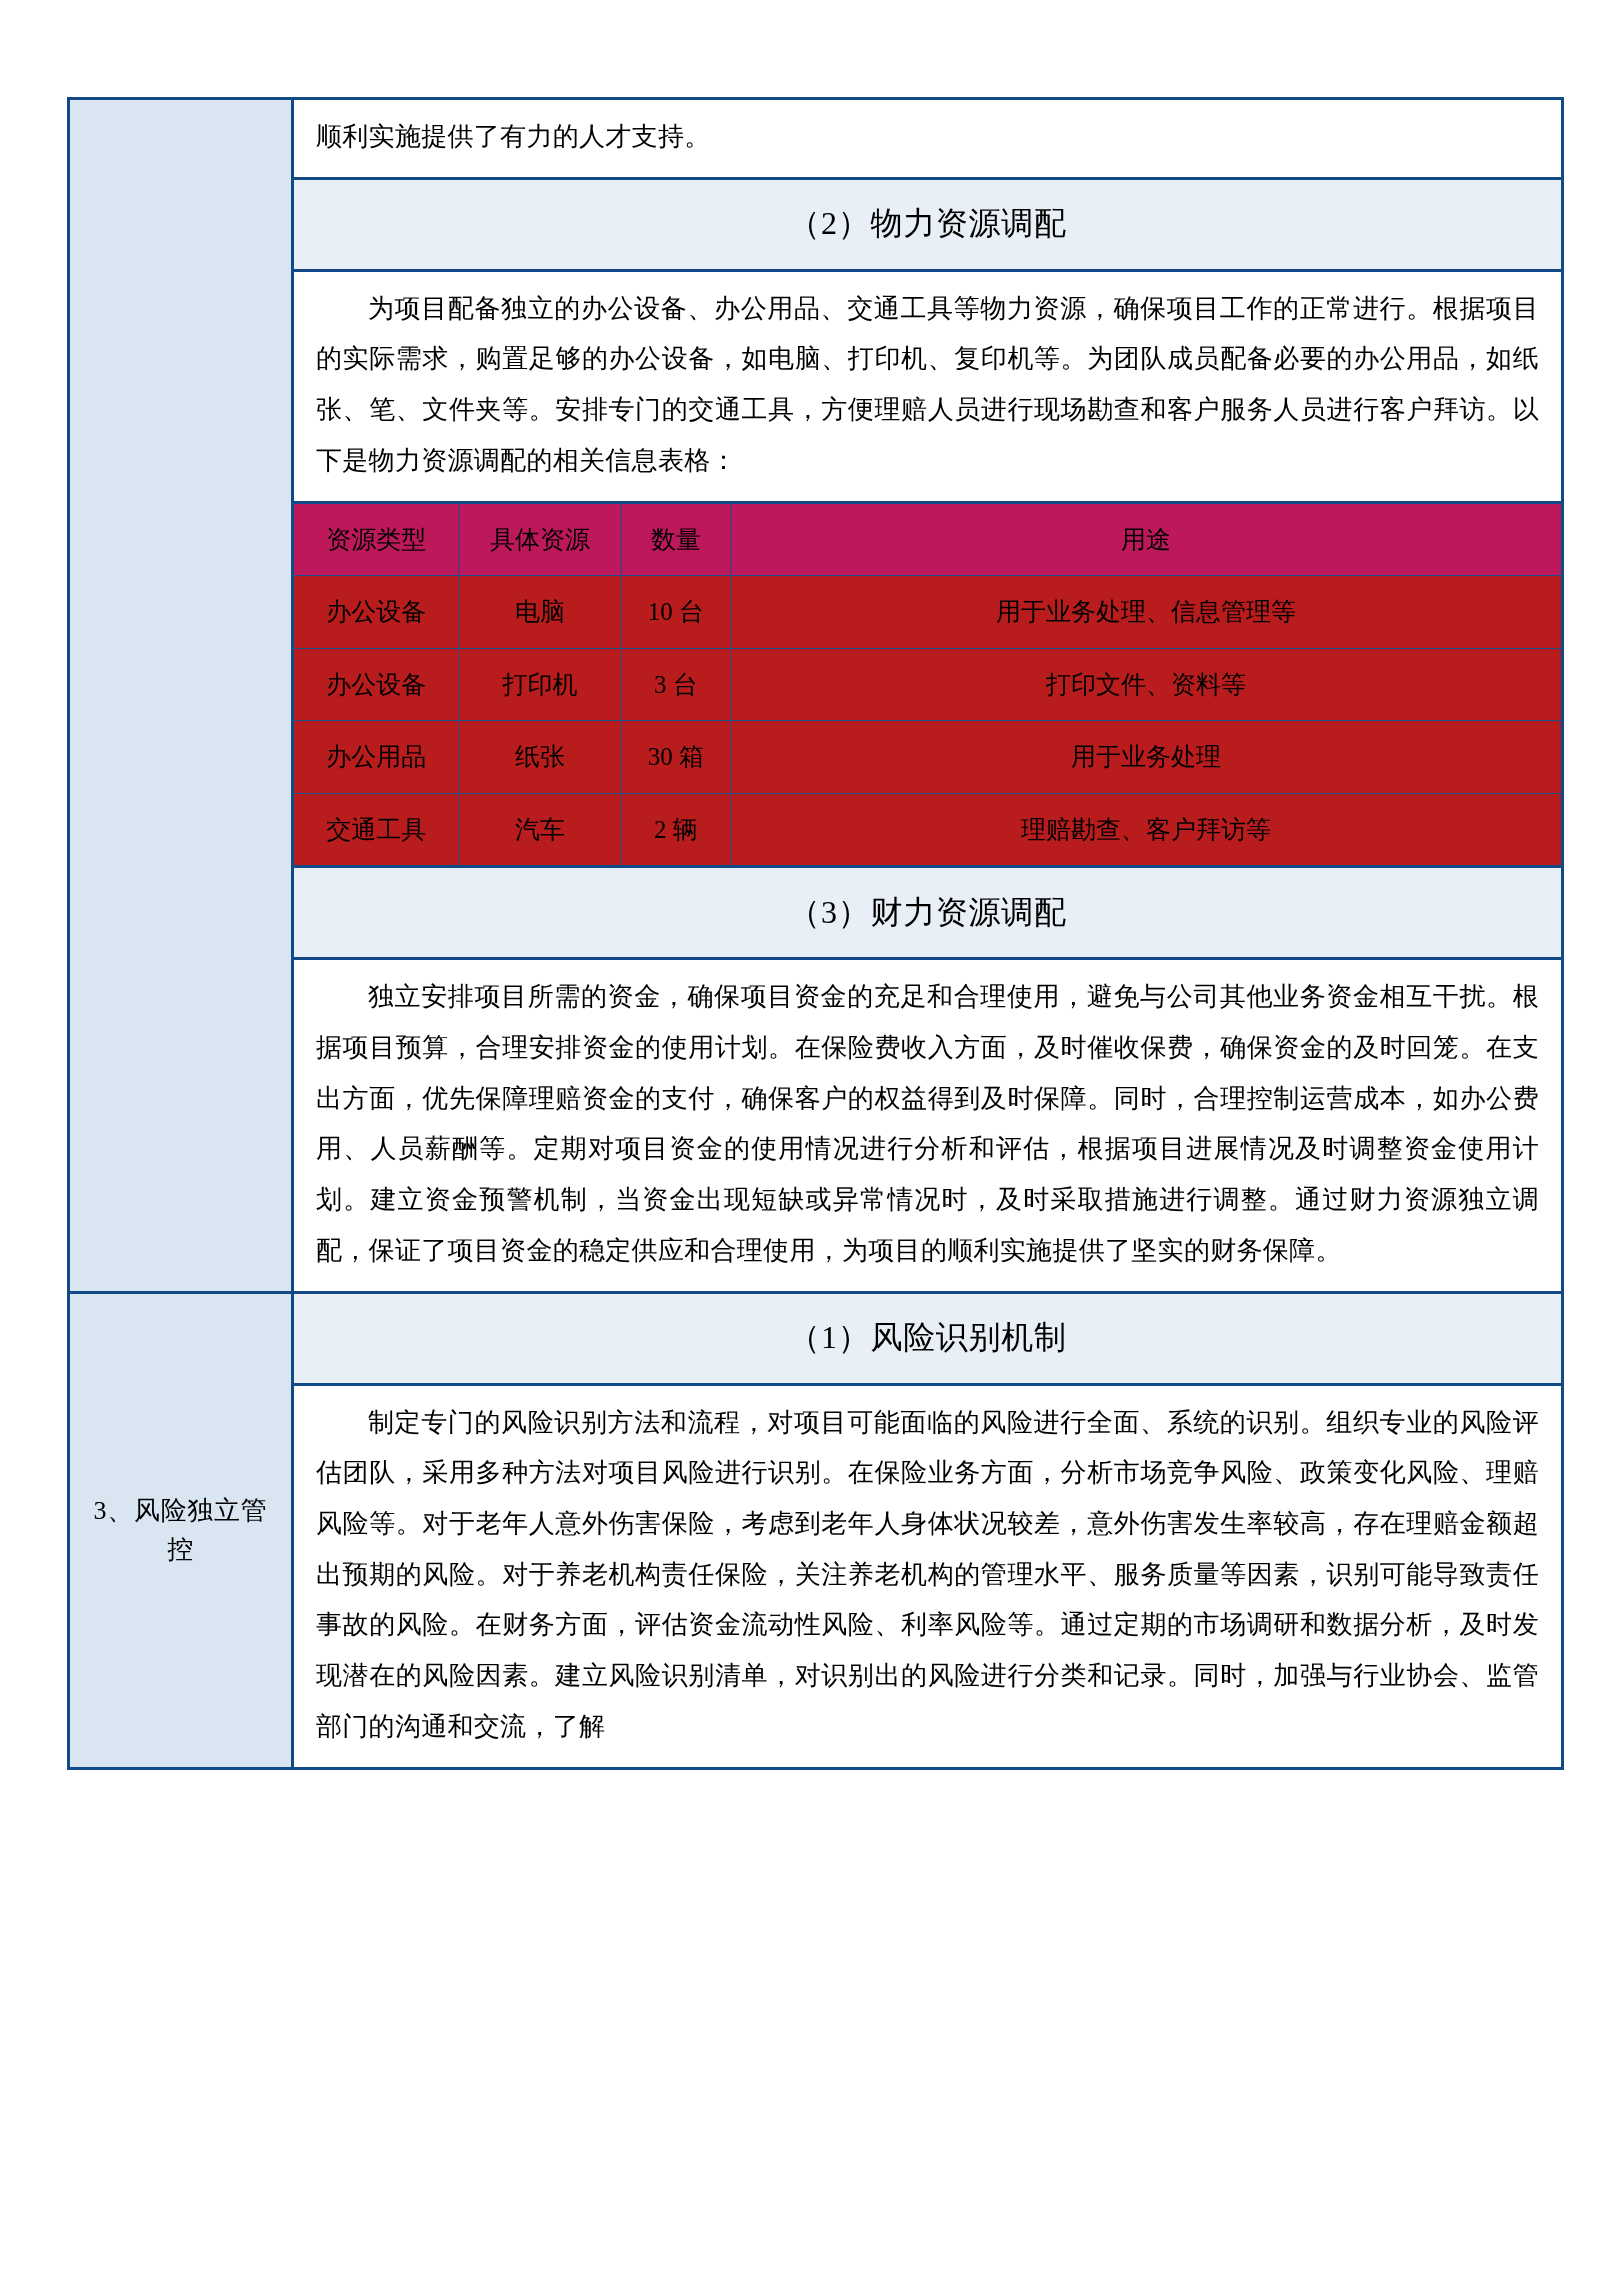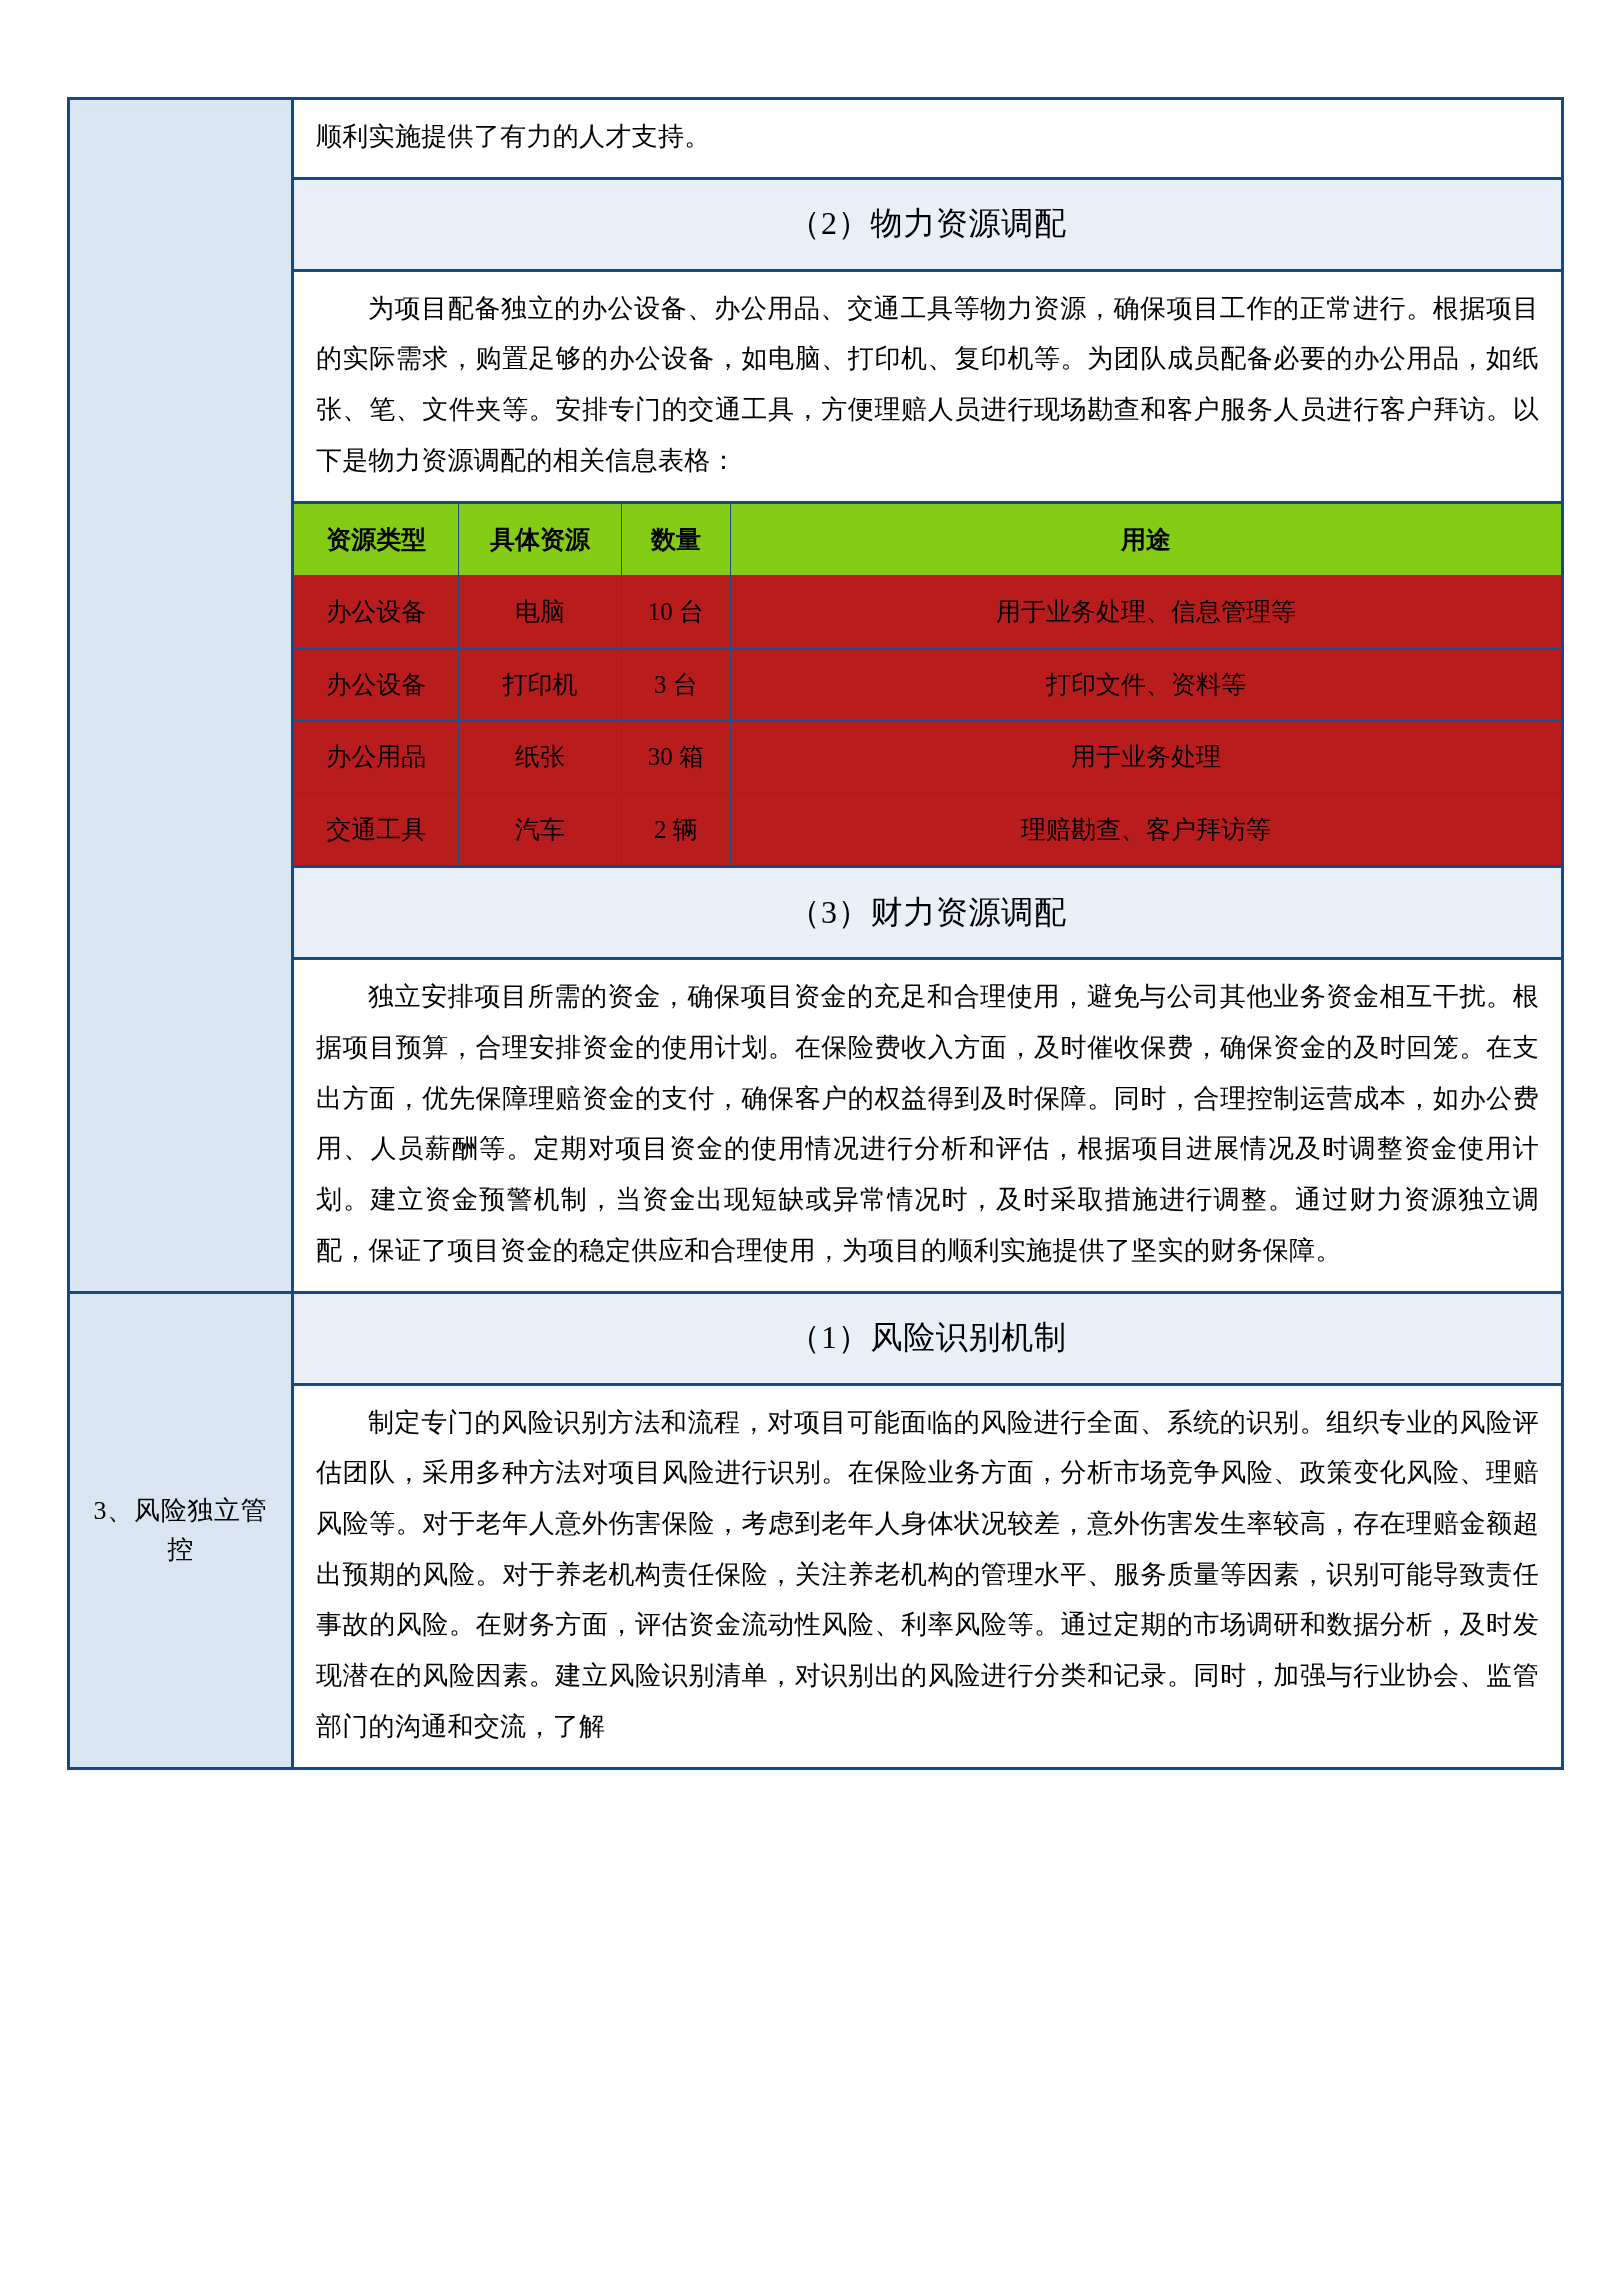--- a/index.html
+++ b/index.html
@@ -117,22 +117,21 @@
   .res-table th, .res-table td {
     border: 1.3px solid #1C4E8A;
     font-size: 25px;
     text-align: center;
     vertical-align: middle;
     font-weight: normal;
     padding: 17px 5.2px;
     line-height: 1.5;
   }
   .res-table thead th {
-    background: #84cc16;
-    font-weight: bold;
+    background: #be185d;
   }
   .res-table tbody td {
     background: #b91c1c;
   }
   .res-table .c-type { width: 154px; }
   .res-table .c-res  { width: 151px; }
   .res-table .c-qty  { width: 98px; }
   .res-table .c-use  { width: auto; }
   
   .res-table tr > *:first-child { border-left: none; }

